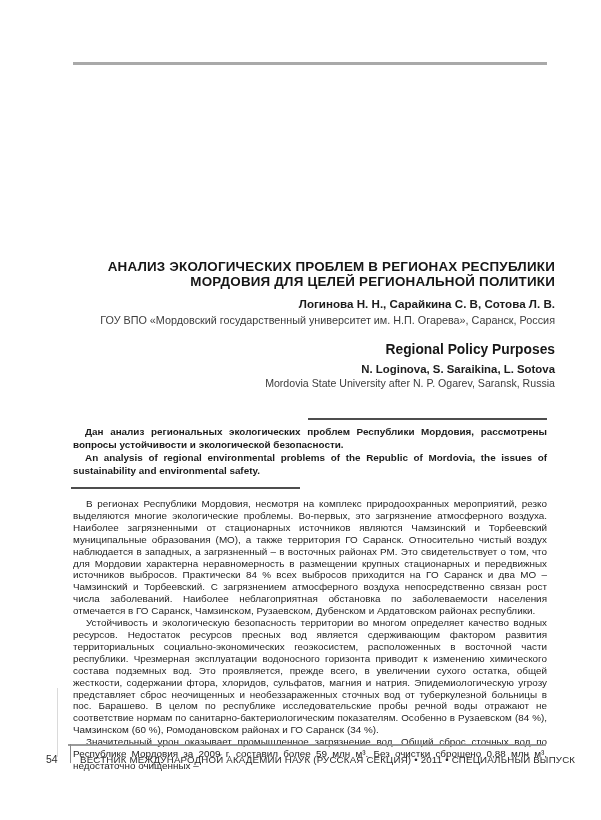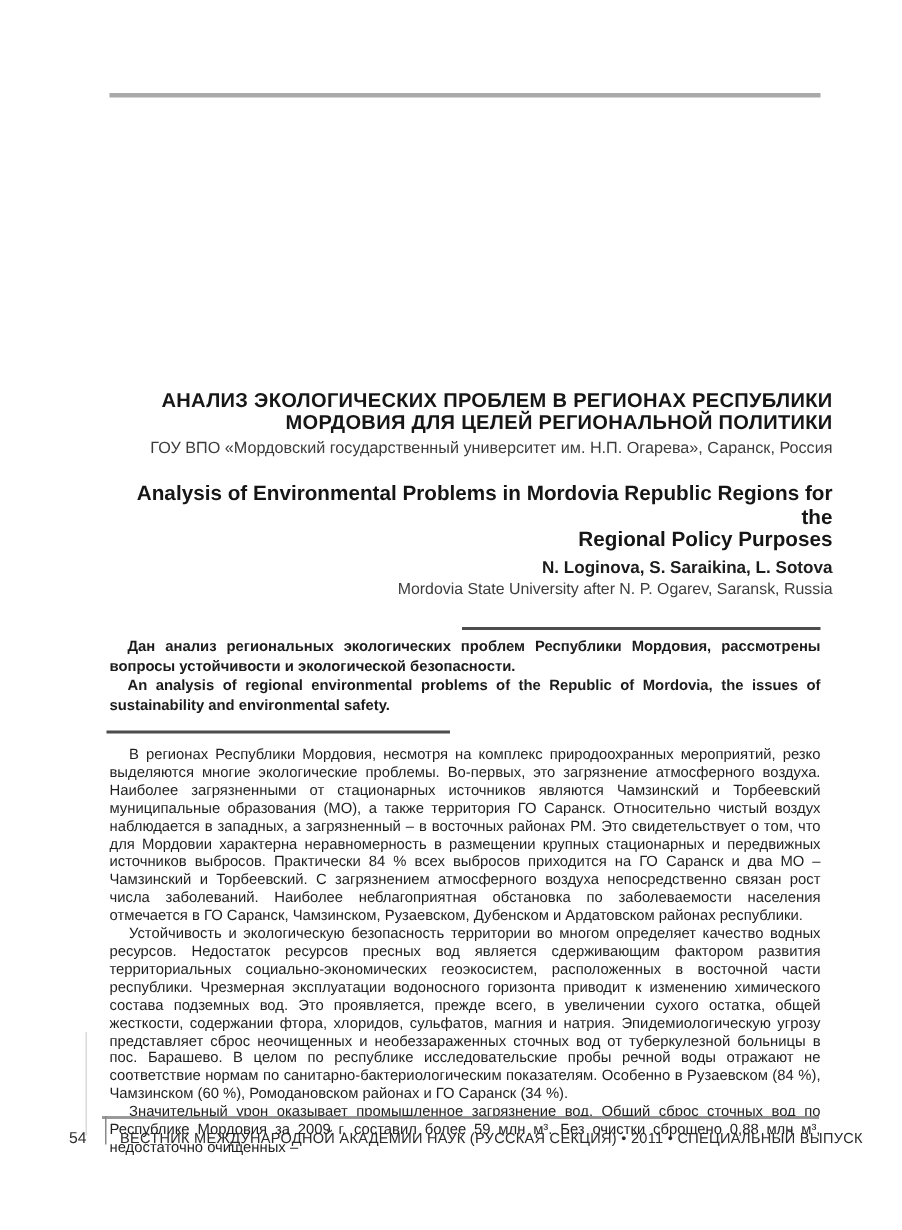--- a/index.html
+++ b/index.html
@@ -87,23 +87,23 @@
 
 <div id="page">
 
   <div class="header-rule"></div>
 
   <div class="head-block">
     <div class="title-ru">
       <div>АНАЛИЗ ЭКОЛОГИЧЕСКИХ ПРОБЛЕМ В РЕГИОНАХ РЕСПУБЛИКИ</div>
       <div>МОРДОВИЯ ДЛЯ ЦЕЛЕЙ РЕГИОНАЛЬНОЙ ПОЛИТИКИ</div>
     </div>
+    <div class="authors-ru">Логинова Н. Н., Сарайкина С. В, Сотова Л. В.</div>
     <div class="affil-ru">ГОУ ВПО «Мордовский государственный университет им. Н.П. Огарева», Саранск, Россия</div>
     <div class="title-en">
-      <div>Analysis of Environmental Problems in Mordovia Republic Regions for the</div>
       <div>Regional Policy Purposes</div>
     </div>
     <div class="authors-en">N. Loginova, S. Saraikina, L. Sotova</div>
     <div class="affil-en">Mordovia State University after N. P. Ogarev, Saransk, Russia</div>
   </div>
 
   <div class="abstract-rule-top"></div>
   <div class="abstract">
     <p>Дан анализ региональных экологических проблем Республики Мордовия, рассмотрены вопросы устойчивости и экологической безопасности.</p>
     <p>An analysis of regional environmental problems of the Republic of Mordovia, the issues of sustainability and environmental safety.</p>

